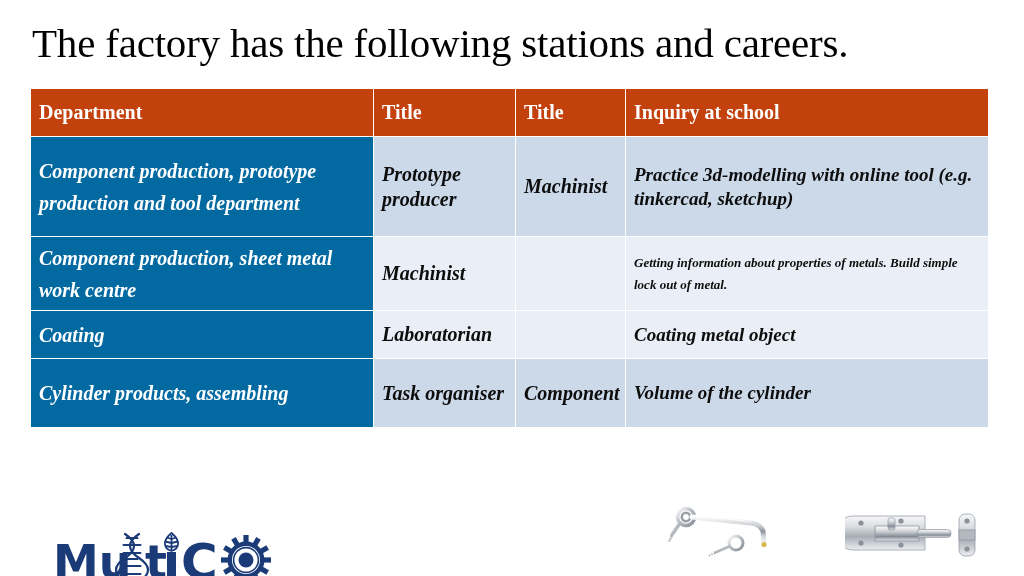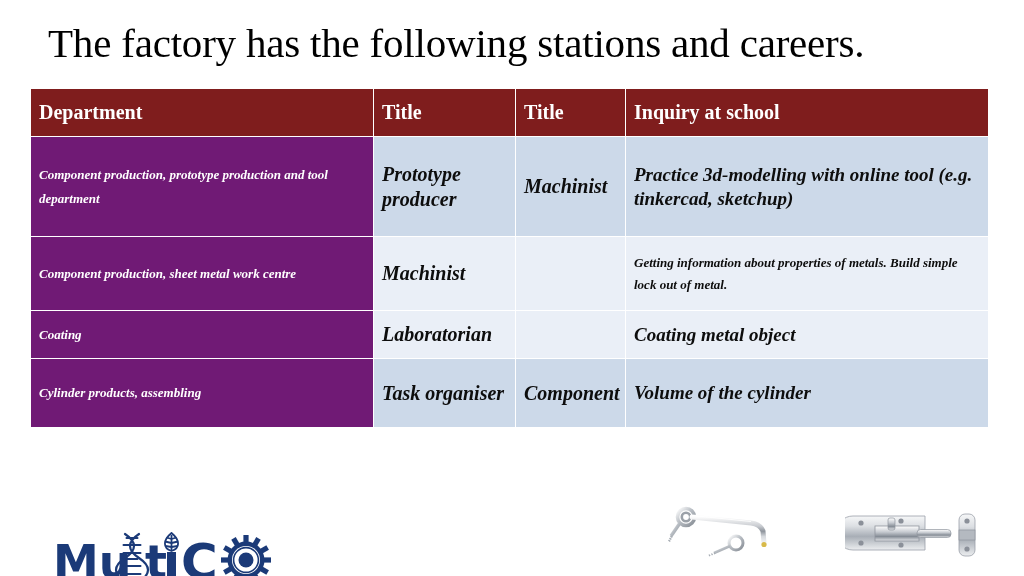--- a/index.html
+++ b/index.html
@@ -22,21 +22,20 @@
     top: 17px;
     width: 960px;
     height: 52px;
     font-family: "Liberation Serif", "DejaVu Serif", serif;
     font-size: 41px;
     line-height: 52px;
     font-weight: 400;
     color: #000000;
     letter-spacing: -0.2px;
     white-space: nowrap;
-    margin-left: 16px;
   }
 
   
   #station-table {
     position: absolute;
     left: 30px;
     top: 88px;
     width: 958px;
     border-collapse: collapse;
     table-layout: fixed;
@@ -49,39 +48,39 @@
   #station-table td,
   #station-table th {
     padding: 0 8px;
     vertical-align: middle;
     text-align: left;
     border: 1px solid #ffffff;
   }
 
   
   thead th {
-    background: #7f1d1d;
+    background: #c2410c;
     color: #ffffff;
     height: 47px;
     font-family: "Liberation Serif", "DejaVu Serif", serif;
     font-size: 20px;
     font-weight: 700;
     font-style: normal;
     letter-spacing: 0px;
     padding-left: 8px;
   }
 
   
   td.dept {
-    background: #701a75;
+    background: #0369a1;
     color: #ffffff;
     font-weight: 700;
     font-style: italic;
-    font-size: 13px;
-    line-height: 24px;
+    font-size: 20px;
+    line-height: 32px;
     padding-left: 8px;
   }
 
   
   td.body-cell {
     color: #0d0d0d;
     font-weight: 700;
     font-style: italic;
     font-size: 20px;
     line-height: 25px;

